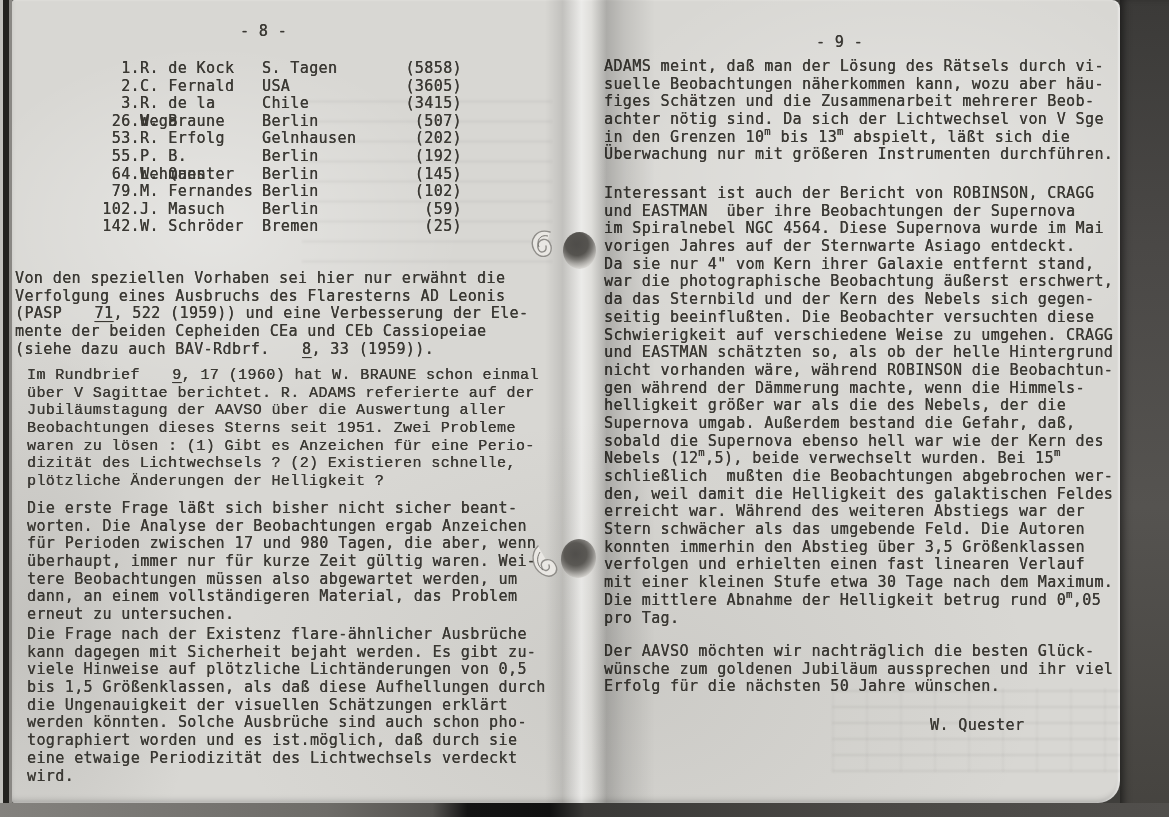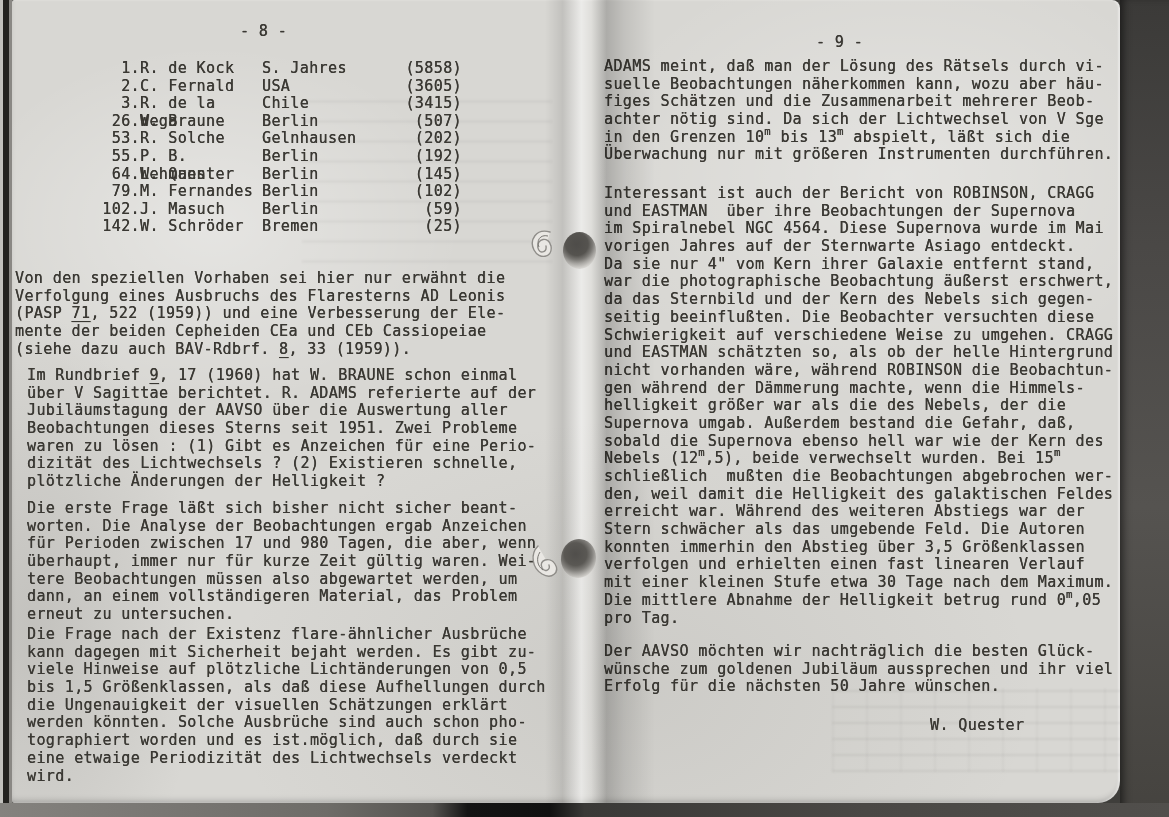--- a/index.html
+++ b/index.html
@@ -73,49 +73,49 @@
     color:var(--ink,#3a3833);
     font-size:15px;letter-spacing:.4px;
     text-shadow:0 0 .6px rgba(58,56,51,.9),.4px .4px 0 rgba(58,56,51,.30);
   }
   .pagenum{position:absolute;white-space:pre;}
   .pn-left{left:228px;top:22px;}
   .pn-right{left:804px;top:33px;}
   .para{position:absolute;white-space:pre;}
   .tline{white-space:pre;line-height:17.7px;height:17.7px;}
   .p-l1{left:3px;top:270px;}
-  .p-l2{left:15px;top:367px;}
+  .p-l2{left:15px;top:367px;font-family:Liberation Mono, monospace;}
   .p-l3{left:15px;top:500px;}
   .p-l4{left:15px;top:626px;}
   .p-r1{left:592px;top:58px;}
   .p-r2{left:592px;top:185px;}
   .p-r3{left:592px;top:643px;}
   .signature{position:absolute;left:918px;top:716px;white-space:pre;}
   .obslist{position:absolute;left:48px;top:60px;}
   .obs-row{display:flex;line-height:17.6px;height:17.6px;}
   .obs-rank{width:80px;text-align:right;}
   .obs-name{width:122px;}
   .obs-loc{width:134px;}
   .obs-count{width:66px;text-align:right;}
   sup.sup{font-size:.7em;line-height:0;position:relative;top:-1px;}
-  .u{text-decoration:underline;text-underline-offset:2.5px;text-decoration-thickness:1px;}
+  .u{text-decoration:underline;text-underline-offset:2.5px;text-decoration-thickness:1px;margin-left:23px;}
 </style>
 </head>
 <body>
 
 <div class="scan" style="background: rgb(63, 62, 59);">
   <div class="paper">
 
     <section class="page">
       <div class="pagenum pn-left">- 8 -</div>
       <div class="obslist" id="obslist">
           <div class="obs-row">
             <span class="obs-rank">1.</span>
             <span class="obs-name">R. de Kock</span>
-            <span class="obs-loc">S. Jahres</span>
+            <span class="obs-loc">S. Tagen</span>
             <span class="obs-count">(5858)</span>
           </div>
           <div class="obs-row">
             <span class="obs-rank">2.</span>
             <span class="obs-name">C. Fernald</span>
             <span class="obs-loc">USA</span>
             <span class="obs-count">(3605)</span>
           </div>
           <div class="obs-row">
             <span class="obs-rank">3.</span>
@@ -124,21 +124,21 @@
             <span class="obs-count">(3415)</span>
           </div>
           <div class="obs-row">
             <span class="obs-rank">26.</span>
             <span class="obs-name">W. Braune</span>
             <span class="obs-loc">Berlin</span>
             <span class="obs-count">(507)</span>
           </div>
           <div class="obs-row">
             <span class="obs-rank">53.</span>
-            <span class="obs-name">R. Solche</span>
+            <span class="obs-name">R. Erfolg</span>
             <span class="obs-loc">Gelnhausen</span>
             <span class="obs-count">(202)</span>
           </div>
           <div class="obs-row">
             <span class="obs-rank">55.</span>
             <span class="obs-name">P. B. Lehmann</span>
             <span class="obs-loc">Berlin</span>
             <span class="obs-count">(192)</span>
           </div>
           <div class="obs-row">

